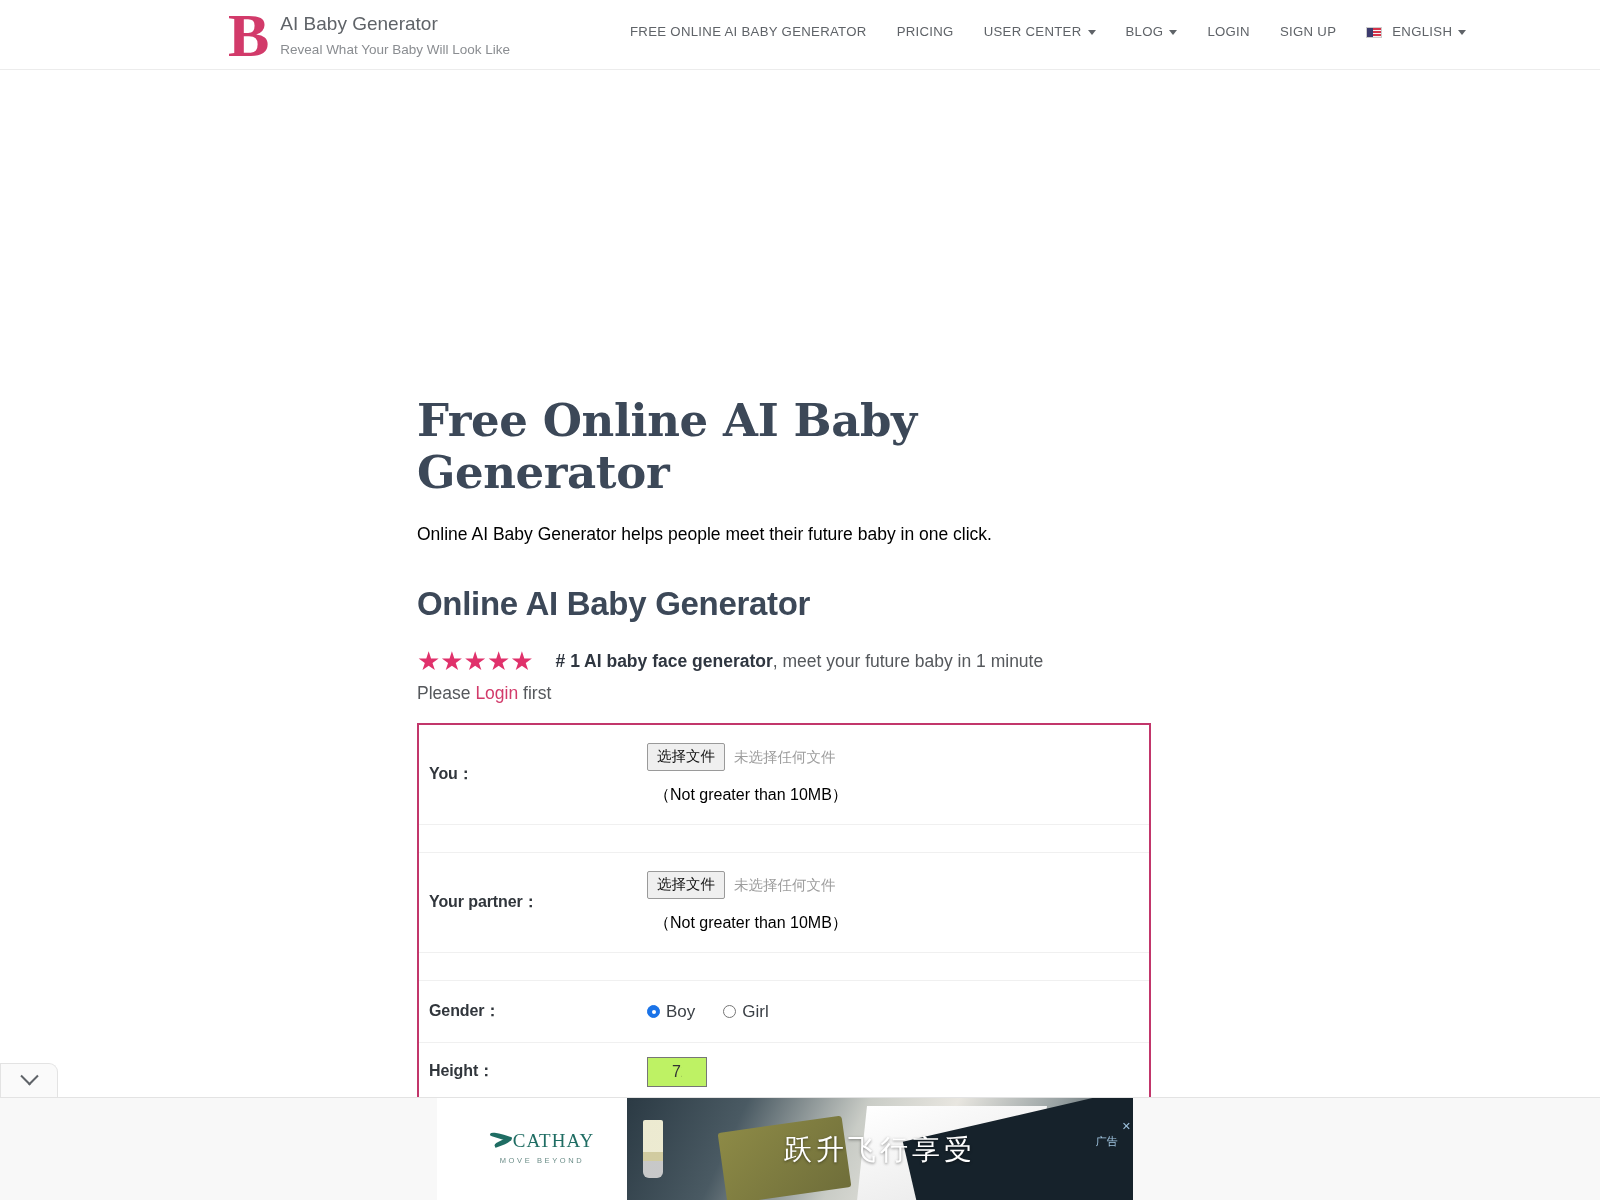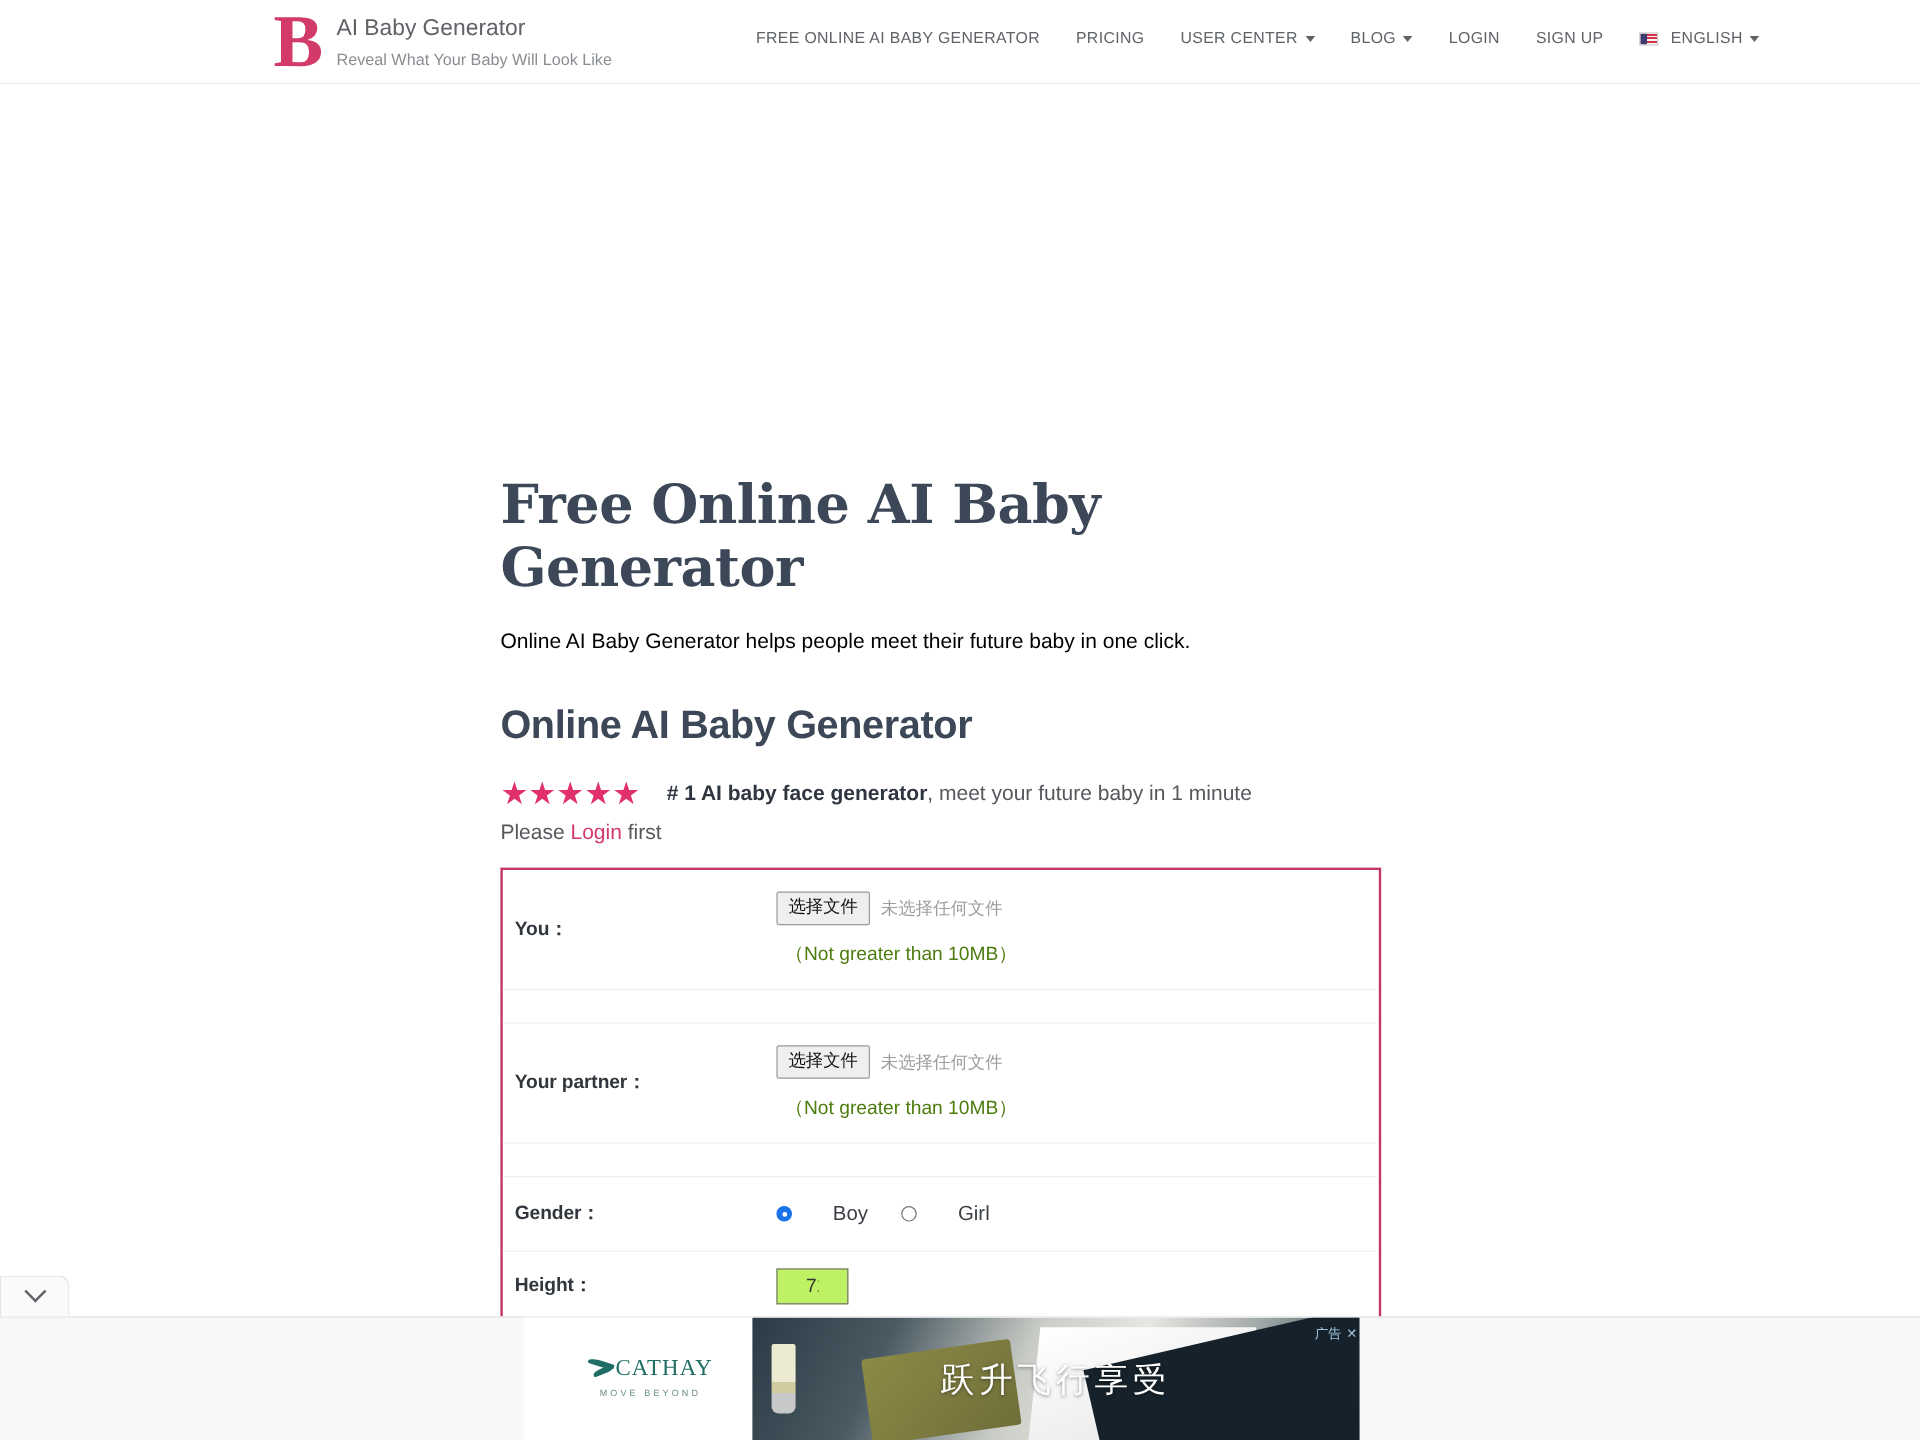--- a/index.html
+++ b/index.html
@@ -89,24 +89,24 @@
   }
   .cell-field { flex:1; }
 
   .file-line { display:flex; align-items:center; }
   .file-btn {
     display:inline-block; background:#efefef; border:1px solid #9a9a9a;
     border-radius:2px; padding:3px 9px 4px; font-size:14.5px; color:#111;
     font-family:"DejaVu Sans", sans-serif; line-height:19px; cursor:pointer;
   }
   .file-none { margin-left:9px; font-size:14.5px; color:#9d9d9d; font-family:"DejaVu Sans", sans-serif; }
-  .file-hint { margin-top:14px; margin-left:7px; font-size:16px; color:#4d7c0f; }
+  .file-hint { margin-top:14px; margin-left:7px; font-size:16px; color:#000000; }
 
   .radio-line { display:flex; align-items:center; gap:0; }
-  .radio-opt { display:flex; align-items:center; font-size:17px; color:#3a3f45; cursor:pointer;gap:28px; }
+  .radio-opt { display:flex; align-items:center; font-size:17px; color:#3a3f45; cursor:pointer; }
   .radio-opt + .radio-opt { margin-left:28px; }
   .radio {
     width:13px;height:13px;border-radius:50%;border:1px solid #767676;
     background:#fff; margin-right:6px; position:relative; display:inline-block;
   }
   .radio.on { border:1px solid #1a73e8; background:#1a73e8; }
   .radio.on::after {
     content:""; position:absolute; left:3.5px; top:3.5px;
     width:4px;height:4px;border-radius:50%;background:#fff;
   }
@@ -176,21 +176,21 @@
   }
   .ad-brush::after{
     content:""; position:absolute; left:4px; top:9px; width:17px;height:5px;
     background:#1f6d63; border-radius:50% 10% 40% 10%; transform:rotate(-22deg);
   }
   .ad-wordmark { font-family:"Liberation Serif", serif; font-size:19px; color:#1f6d63; letter-spacing:1px; }
   .ad-tagline { font-size:7.5px; letter-spacing:2.6px; color:#6b8d88; margin-top:4px; }
   .ad-meta {
     position:absolute; right:2px; top:6px; display:flex; align-items:center; gap:4px; z-index:20;
   }
-  .ad-label { font-size:11px; color:#9fc3de; font-family:"DejaVu Sans", sans-serif; }
+  .ad-label { font-size:11px; color:#9fc3de; font-family:"DejaVu Sans", sans-serif;margin-top:30px; }
   .ad-close { font-size:11px; color:#9fc3de; cursor:pointer; }
 
   
   .collapse-tab {
     position:absolute; left:0; bottom:103px; width:58px; height:34px;
     background:#fafafa; border:1px solid #e3e3e3; border-bottom:none;
     border-radius:0 9px 0 0; display:flex; align-items:center; justify-content:center;
     z-index:60; cursor:pointer;
   }
   .chev {

